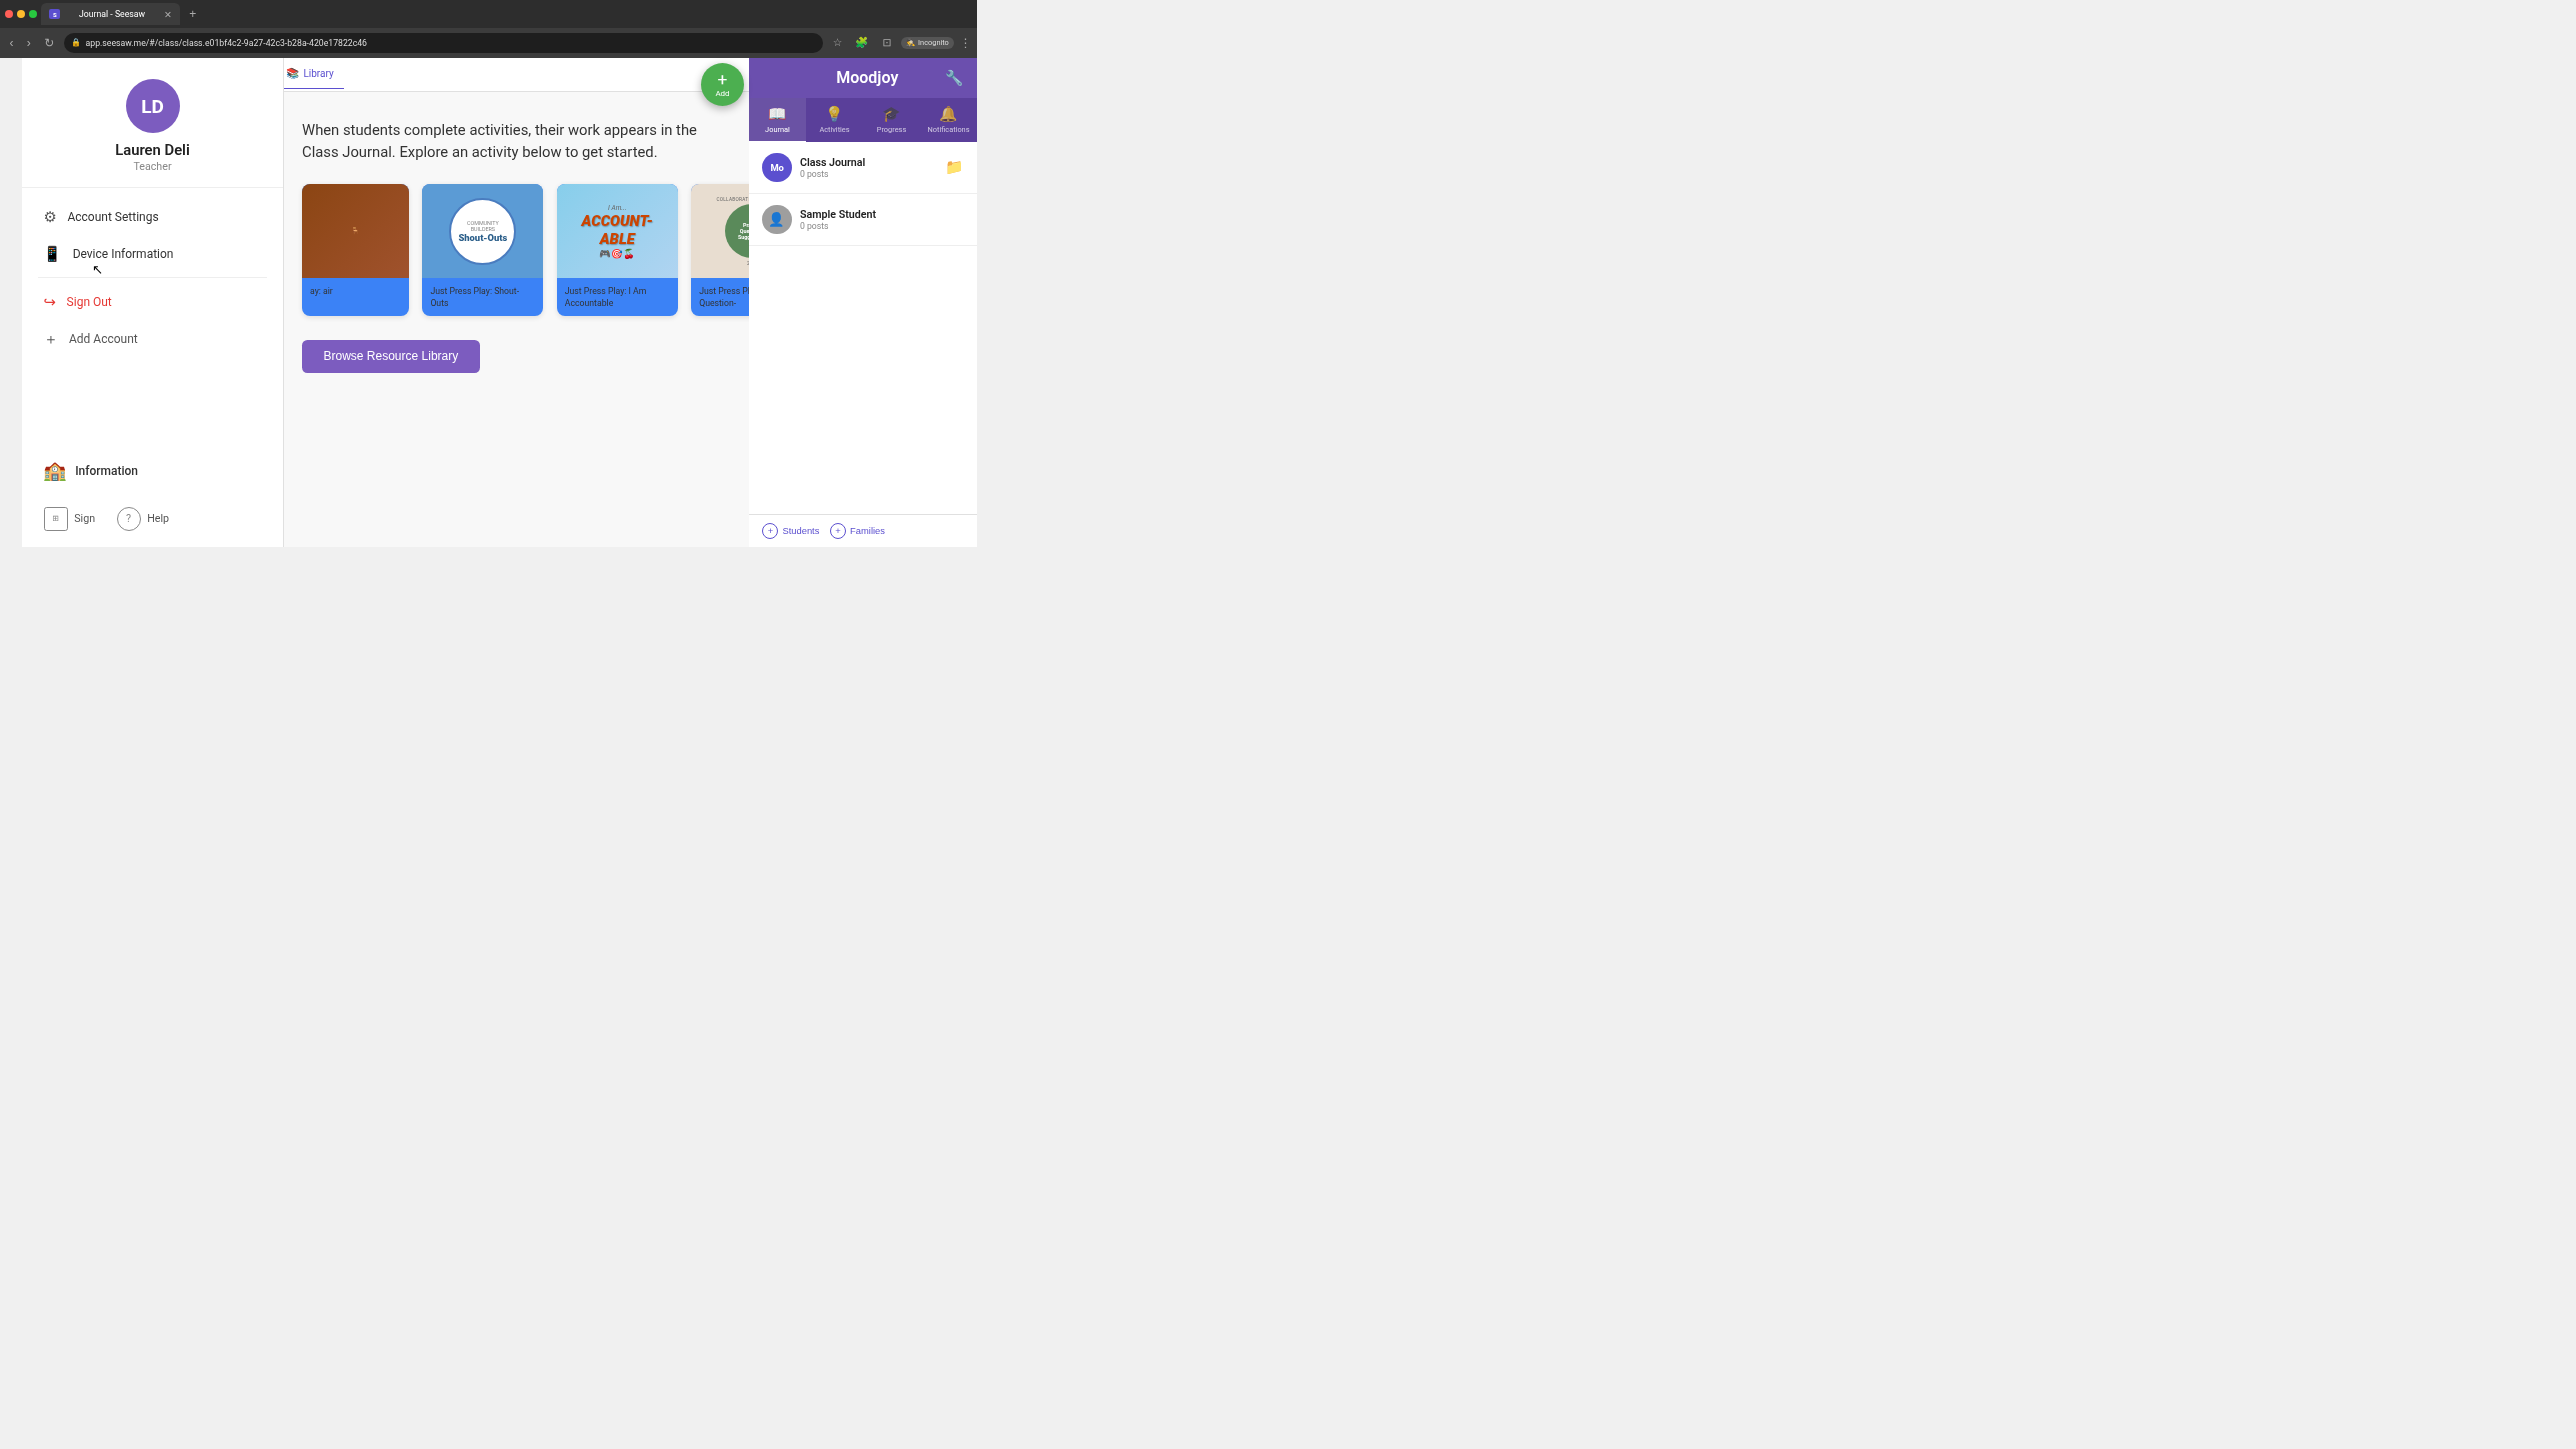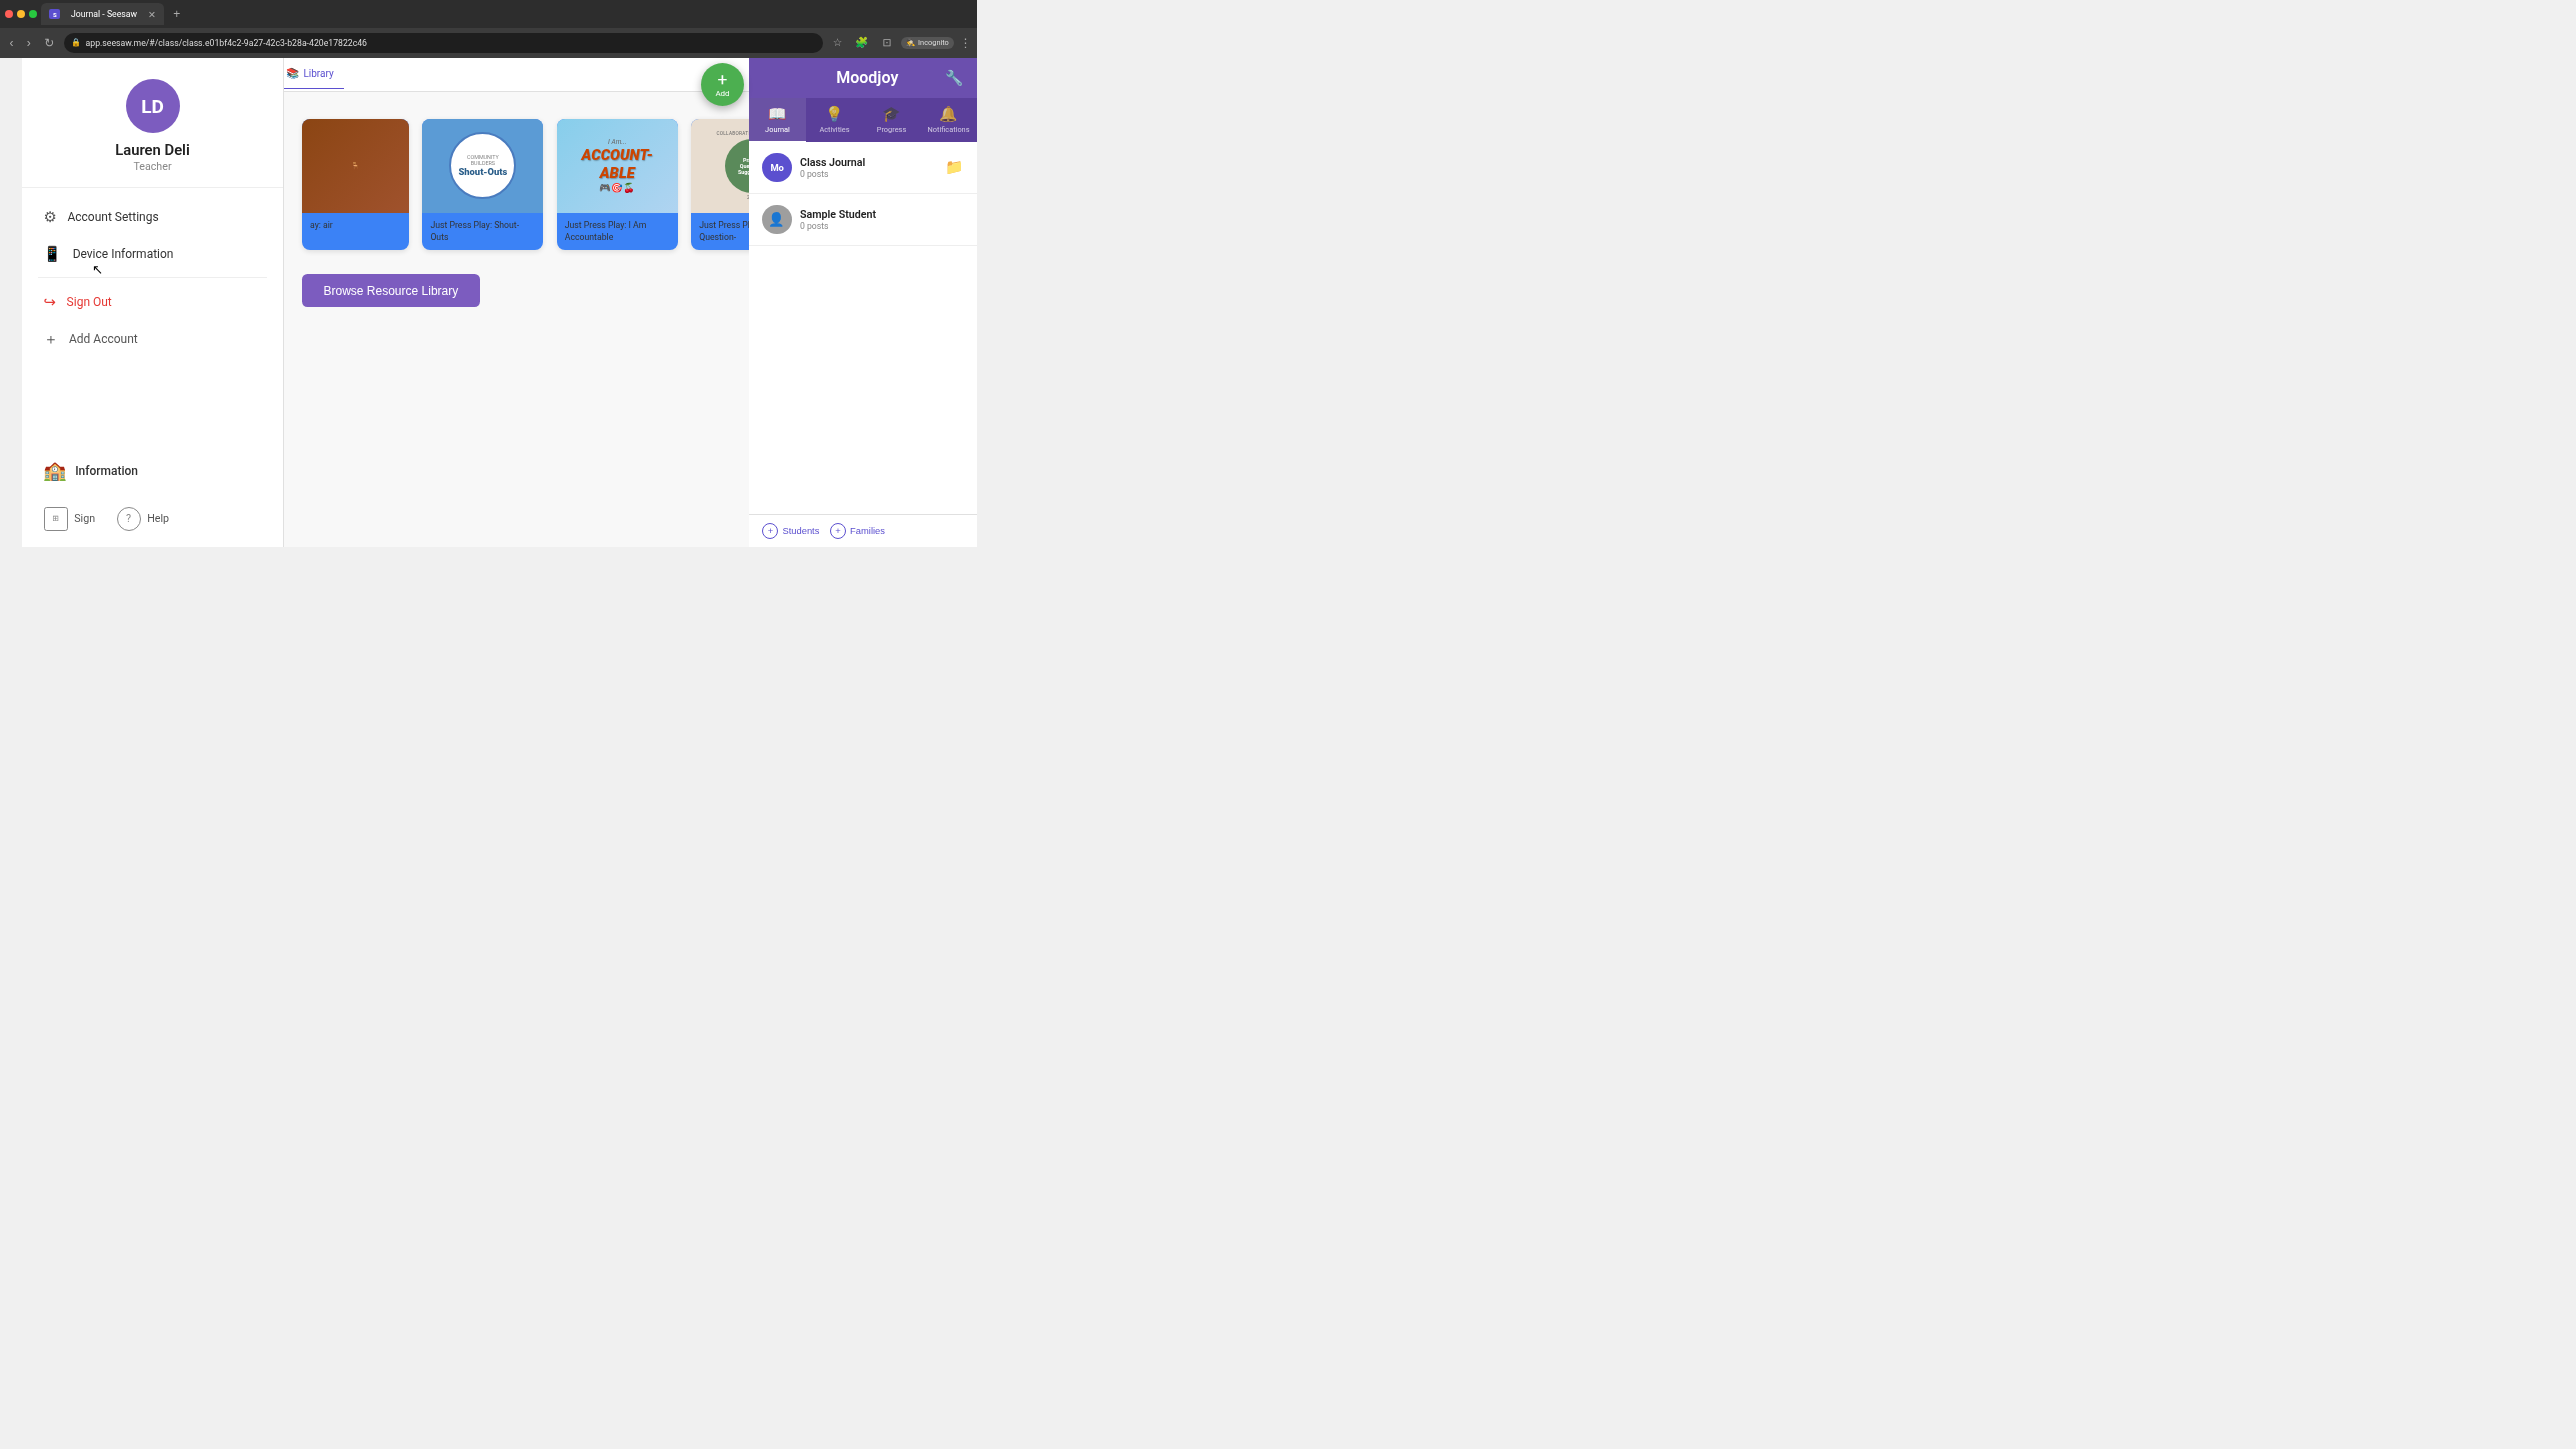--- a/index.html
+++ b/index.html
@@ -1,20 +1,20 @@
 <!DOCTYPE html>
 <html style="font-size:10.7px"><head>
   <meta charset="utf-8">
   <style>
     * { box-sizing: border-box; margin: 0; padding: 0; }
     body { font-family: -apple-system, BlinkMacSystemFont, 'Segoe UI', Roboto, sans-serif; background: #f0f0f0; width: 977px; height: 547px; overflow: hidden; position: relative; }
 
     
     .browser-chrome { width: 100%; background: #2d2d2d; height: 28px; display: flex; align-items: center; padding: 0 5.4px; gap: 4px; }
-    .browser-tab { background: #3c3c3c; border-radius: 5.4px 5.4px 0 0; padding: 0 8px; height: 21.5px; display: flex; align-items: center; gap: 11px; color: #fff; font-size: 8.7px; min-width: 107px; }
+    .browser-tab { background: #3c3c3c; border-radius: 5.4px 5.4px 0 0; padding: 0 8px; height: 21.5px; display: flex; align-items: center; gap: 19px; color: #fff; font-size: 8.7px; min-width: 107px; }
     .browser-tab .favicon { width: 10.7px; height: 10.7px; background: #5b4fcf; border-radius: 2px; display: flex; align-items: center; justify-content: center; color: white; font-size: 6px; font-weight: bold; }
     .tab-close { margin-left: auto; color: #aaa; cursor: pointer; font-size: 9.4px; }
     .tab-new { background: none; border: none; color: #aaa; font-size: 12px; cursor: pointer; padding: 0 5.4px; }
     .browser-controls { display: flex; align-items: center; gap: 4px; }
     .win-btn { width: 8px; height: 8px; border-radius: 50%; }
     .win-min { background: #febc2e; }
     .win-max { background: #28c840; }
     .win-close { background: #ff5f57; }
 
     
@@ -197,20 +197,23 @@
 
   <div class="main-content">
     <div class="top-tabs">
       <div class="tab-item active">
         <span class="tab-icon">📚</span>
         <span>Library</span>
       </div>
     </div>
 
     <div class="content-body">
+      <p class="content-desc">
+        When students complete activities, their work appears in the Class Journal. Explore an activity below to get started.
+      </p>
 
       <div class="activity-grid">
 
         <div class="activity-card" style="width:107px;">
           <div class="activity-img card-chair" style="height:94px;">
             <div style="color:white;font-size:6.7px;text-align:center;padding:2.7px;">🪑</div>
           </div>
           <div class="activity-label">
             <span>ay: air</span>
           </div>

